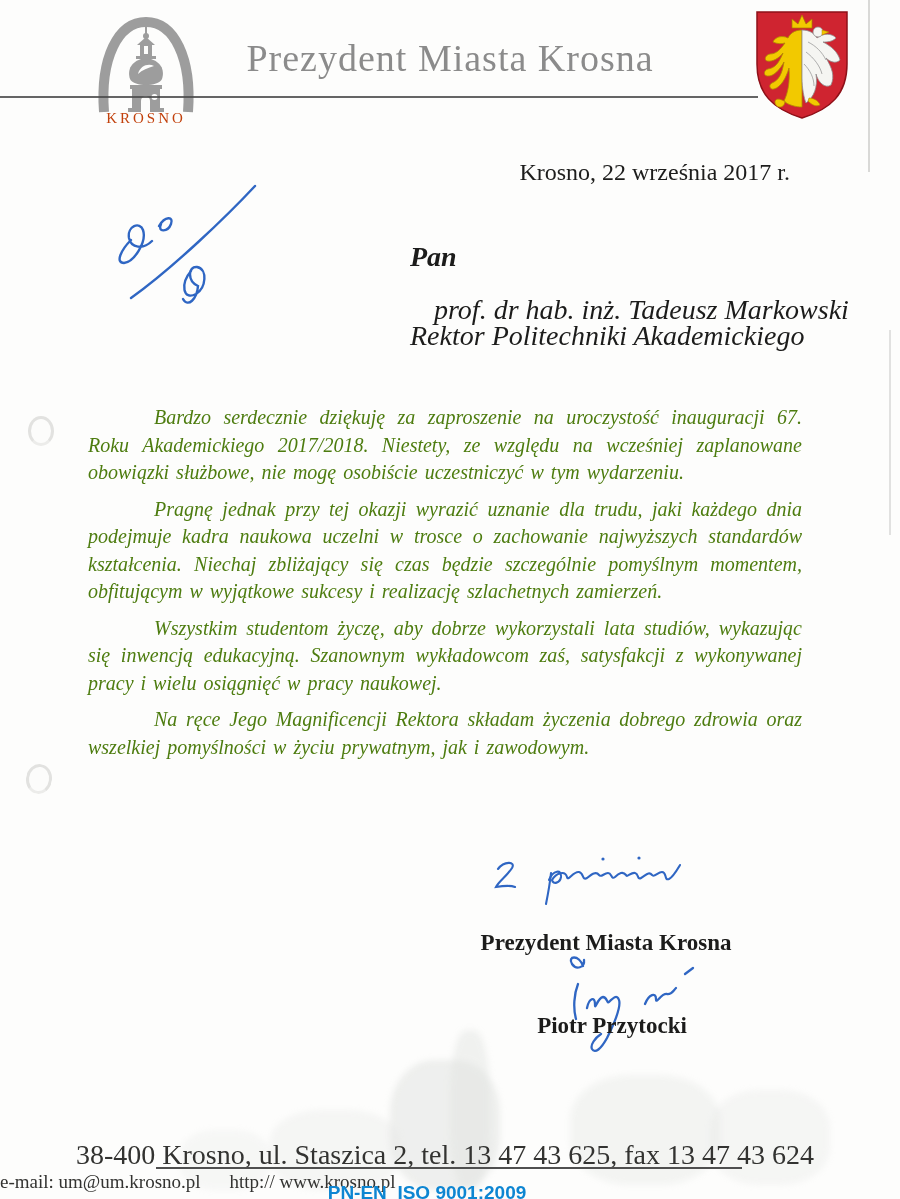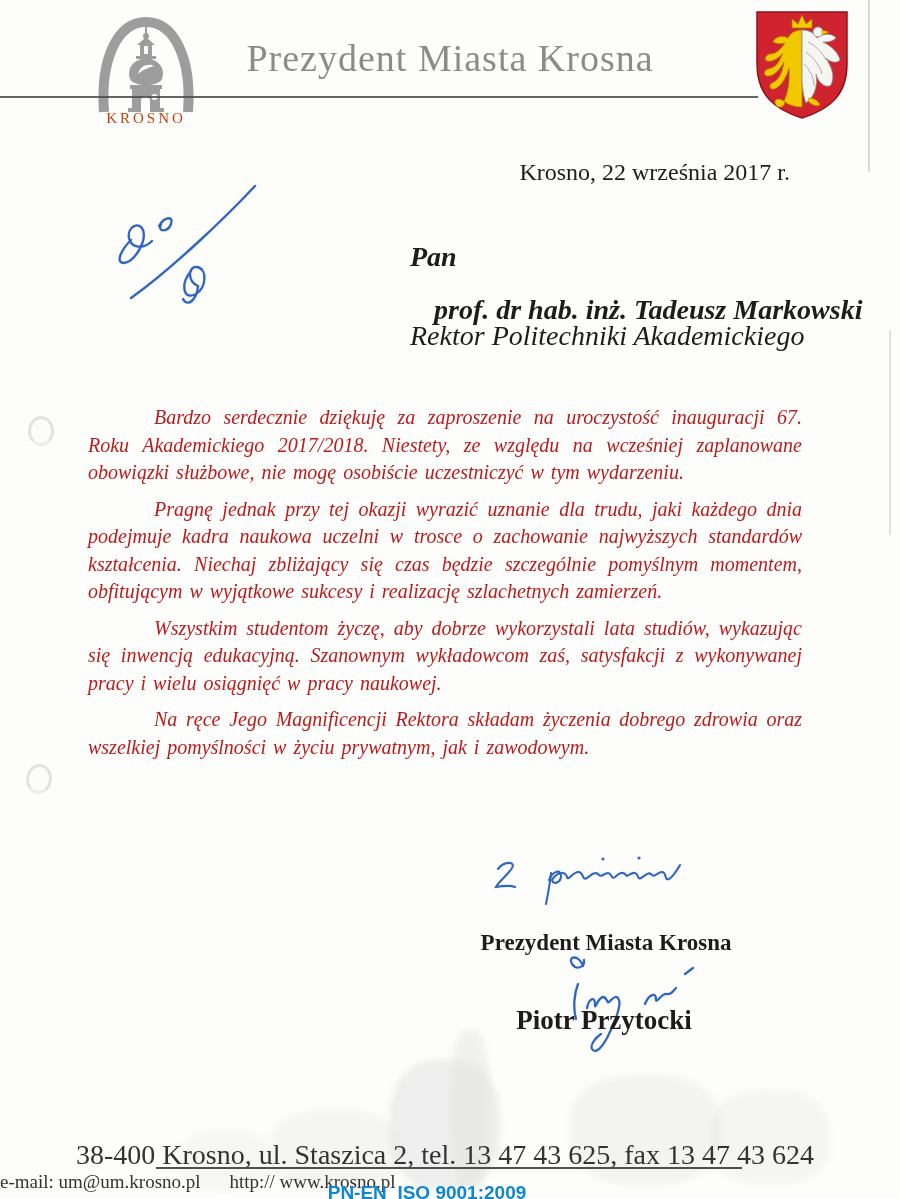--- a/index.html
+++ b/index.html
@@ -31,35 +31,35 @@
   
   .hand { position:absolute; }
   .hand path, .hand circle { vector-effect:non-scaling-stroke; }
   .hand-initials { top:176px; left:103px; width:174px; height:134px; }
   .hand-valediction { top:846px; left:483px; width:210px; height:62px; }
   .hand-signature { top:946px; left:545px; width:172px; height:112px; }
 
   
   .recipient { position:absolute; top:244px; left:410px; font-style:italic; font-size:28px; line-height:25px; }
   .recipient .salutation { font-weight:700; margin:0 0 28px 0; }
-  .recipient .name { font-weight:700; margin:0 0 1px 24px; }
+  .recipient .name { font-weight:400; margin:0 0 1px 24px; }
   .recipient .line { margin:0 0 1px 0; }
 
   
   .letter-body { position:absolute; top:404px; left:88px; width:714px; }
   .letter-body p {
     margin:0 0 9px 0; font-style:italic; font-size:20px; line-height:27.5px;
-    text-align:justify; text-indent:66px; word-spacing:2px; color:#b91c1c;
+    text-align:justify; text-indent:66px; word-spacing:2px; color:#4d7c0f;
   }
 
   
   .signer-title { position:absolute; top:930px; left:456px; width:300px; text-align:center;
     font-size:23px; font-weight:700; margin:0; }
   .signer-name  { position:absolute; top:1001px; left:450px; width:300px; text-align:center;
-    font-size:27px; font-weight:700; margin:4px; }
+    font-size:23px; font-weight:700; margin:12px; }
 
   
   .footer-address { position:absolute; top:1139px; left:0; width:890px; text-align:center;
     font-size:28px; color:#333331; }
   .footer-rule { position:absolute; top:1167px; left:156px; width:586px; height:1.5px; background:#4f4f4f; }
   .footer-contact { position:absolute; top:1171px; left:0; width:860px; 
     font-size:19px; color:#333331; }
   .footer-contact .gap { display:inline-block; width:24px; }
   .footer-cert { position:absolute; top:1182px; left:0; width:854px; text-align:center;
     font-family:"Liberation Sans", sans-serif; font-size:19px; font-weight:700;

